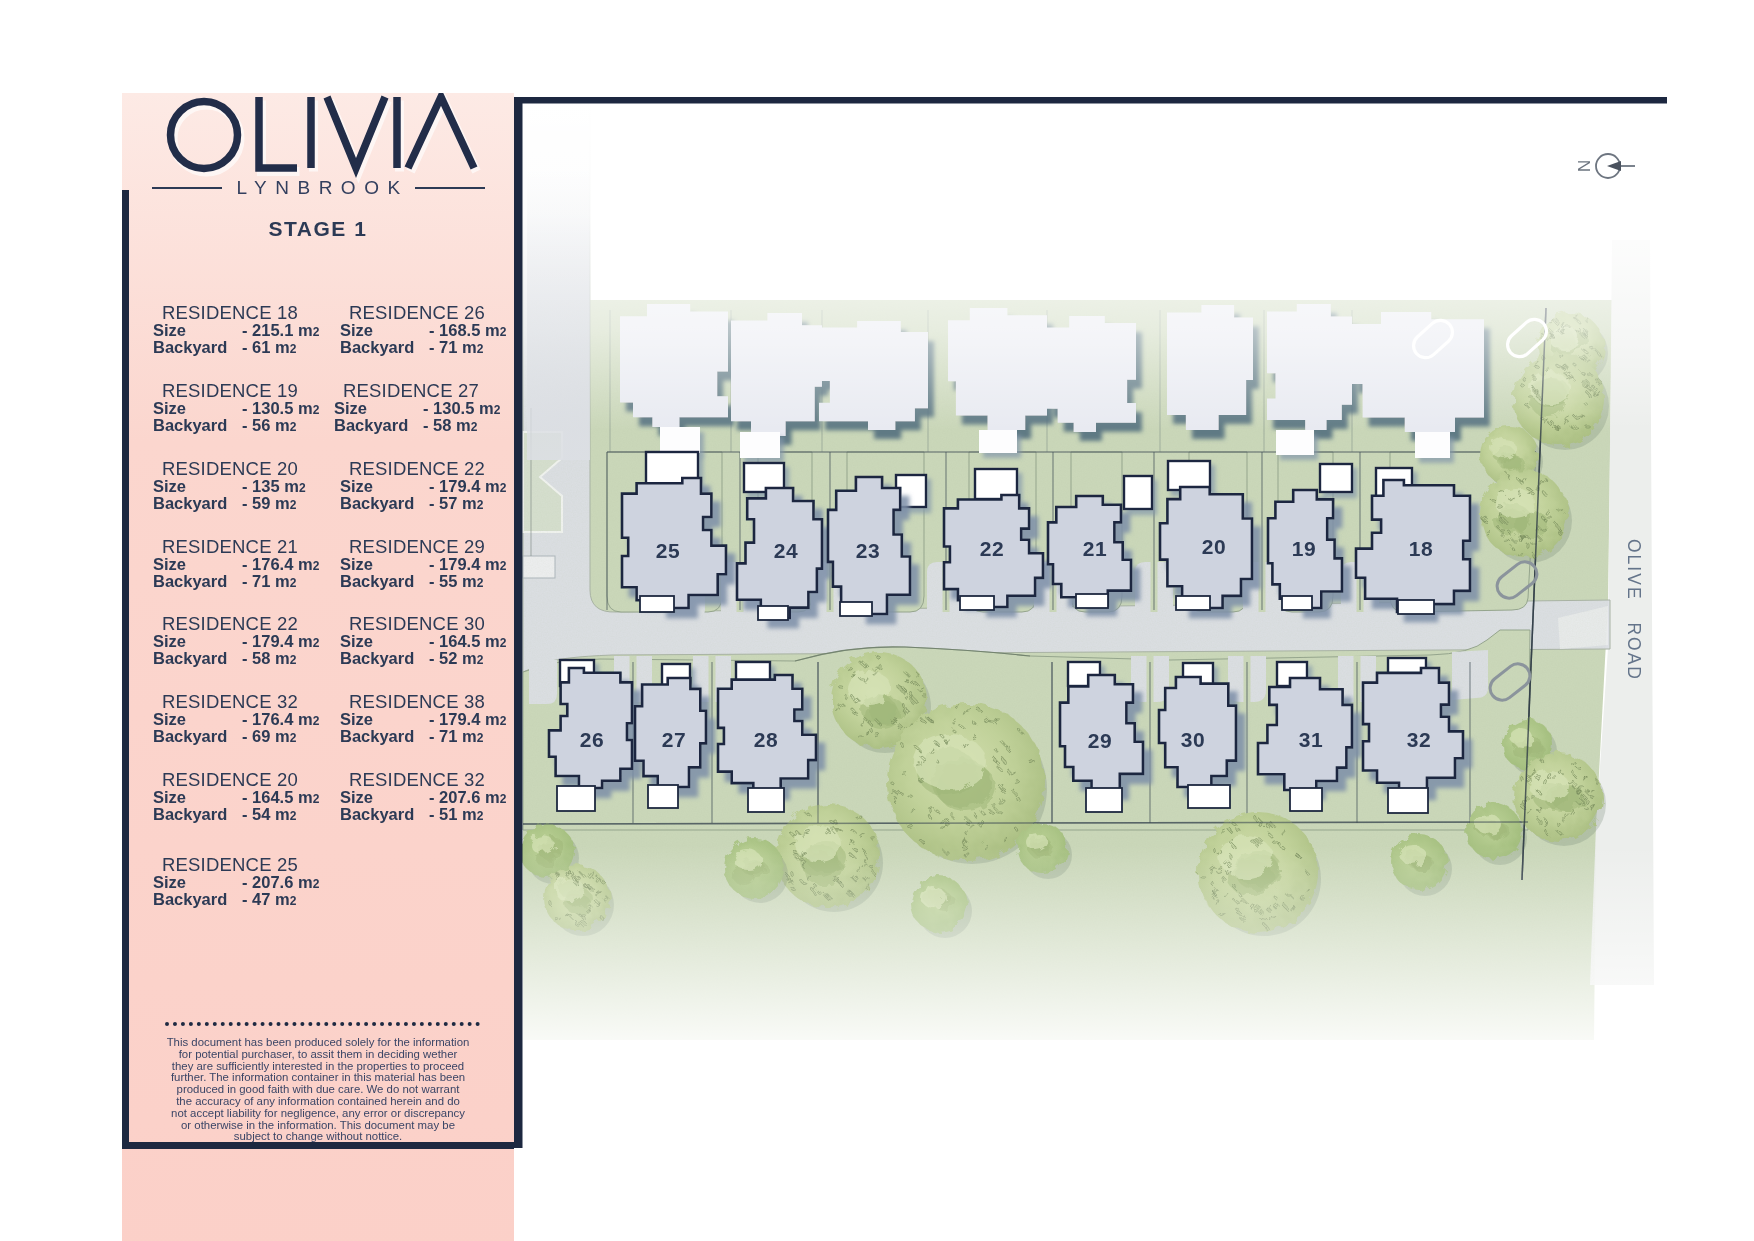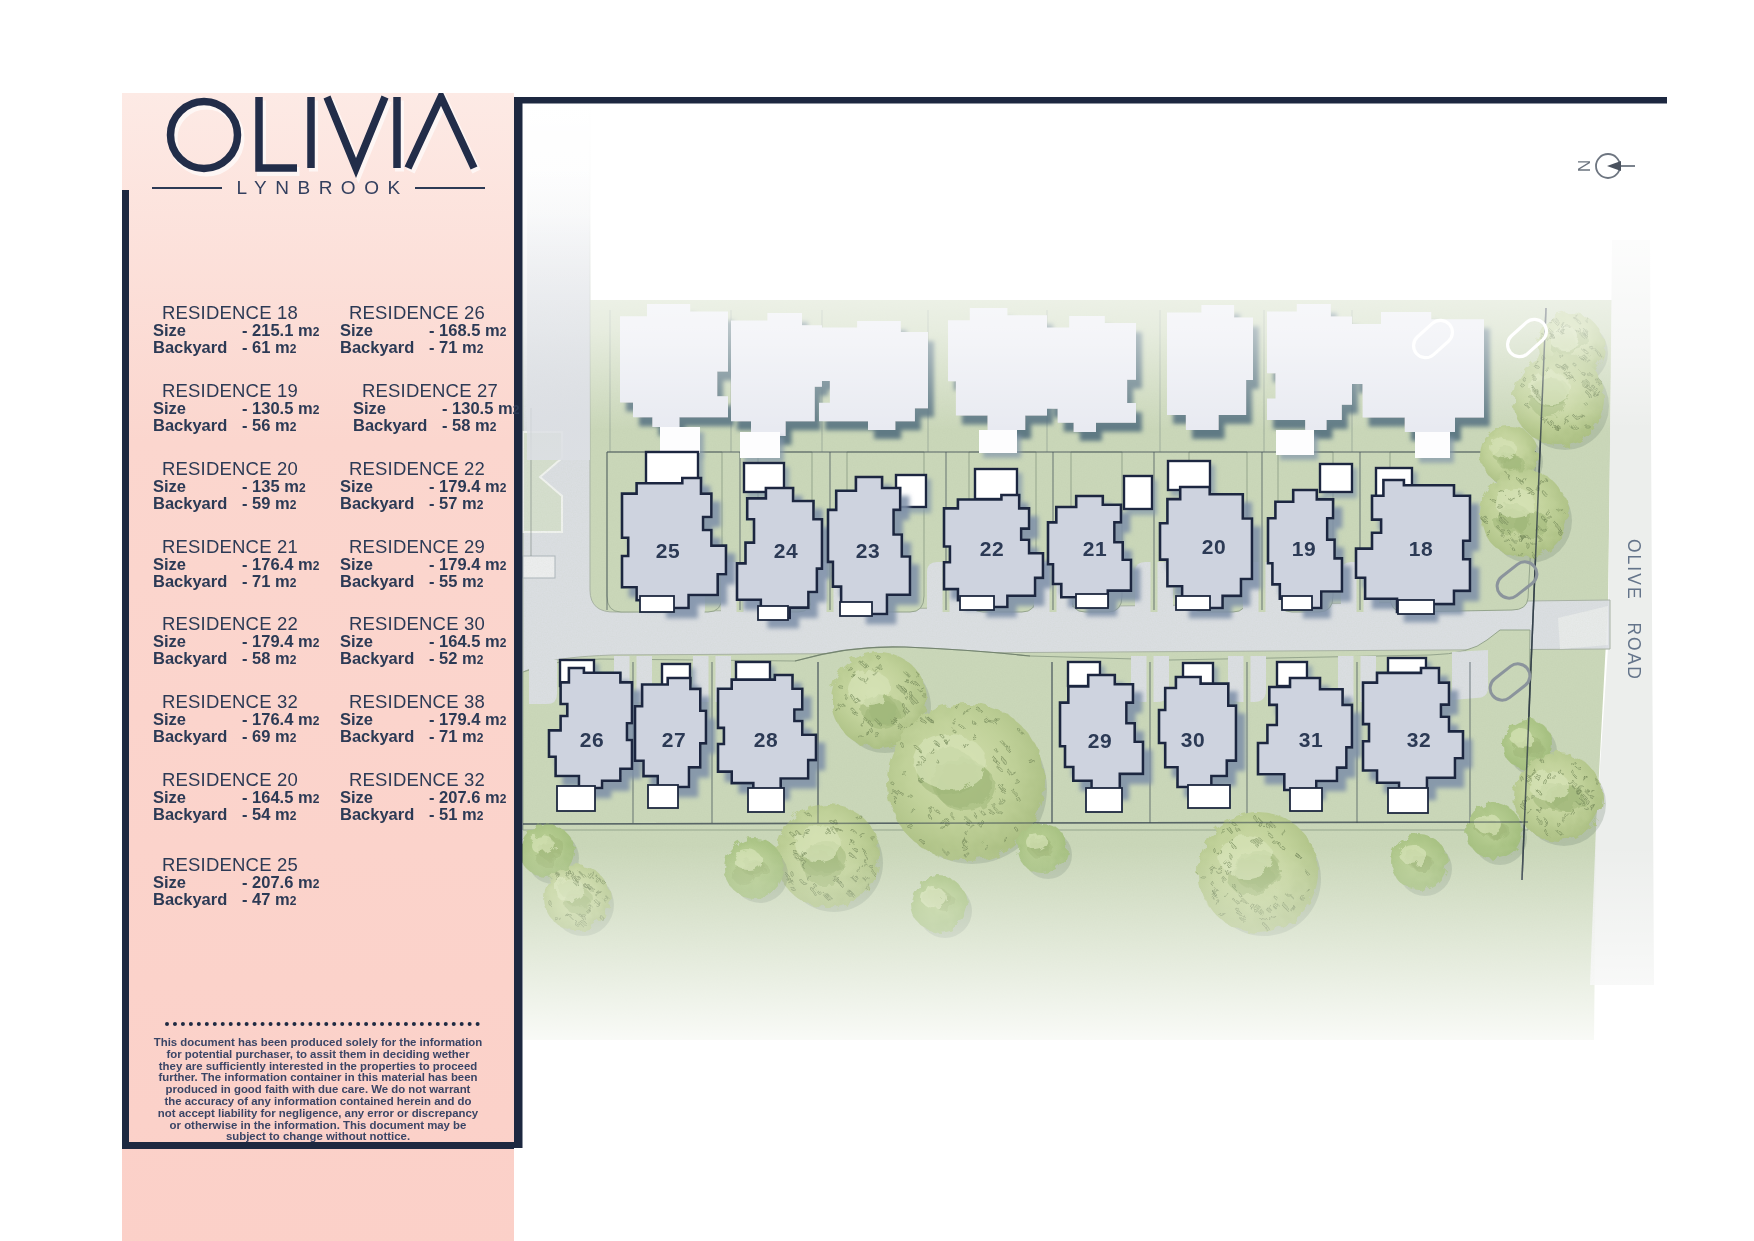--- a/index.html
+++ b/index.html
@@ -15,21 +15,21 @@
  font-size:21px;font-weight:bold;letter-spacing:1.5px;color:#2c3a55}
 .re{position:absolute;width:160px;height:55px}
 .rt{position:absolute;left:0;top:0;width:100%;text-align:center;font-weight:normal;
  font-size:18.5px;color:#2c3a55;letter-spacing:0.2px;white-space:nowrap}
 .rr{position:absolute;left:0;width:100%;font-weight:bold;font-size:16.5px;color:#2c3a55}
 .rl{position:absolute;left:3px}
 .rv{position:absolute;left:92px;white-space:nowrap}
 .s2{font-size:12px}
 .dots{position:absolute;left:43px;top:929px;width:315px;border-top:4.6px dotted #1e2a42}
 .disc{position:absolute;left:0px;top:944px;width:392px;text-align:center;
- font-size:11.4px;line-height:11.8px;color:#3a4566;font-weight:bold;white-space:nowrap}
+ font-size:11.4px;line-height:11.8px;color:#3a4566;font-weight:normal;white-space:nowrap}
 </style></head>
 <body>
 
 <svg width="1754" height="1241" viewBox="0 0 1754 1241" style="position:absolute;left:0;top:0">
 <defs>
 <radialGradient id="tg" cx="45%" cy="42%" r="60%">
  <stop offset="0%" stop-color="#d2deae"></stop>
         <stop offset="55%" stop-color="#c0d199"></stop>
         <stop offset="100%" stop-color="#abbf83"></stop>
 </radialGradient>
@@ -1024,20 +1024,21 @@
    <path d="M327,97 L356,168 L385,97"></path>
         <path d="M397,97 L397,168"></path>
    <path d="M408,168 L441,97 L474,168"></path>
   </g>
  </svg>
 
  <div class="lyn">LYNBROOK</div>
  <div class="lline" style="left:30px"></div>
  <div class="lline" style="right:29px"></div>
 
+ <div class="stage">STAGE 1</div>
 
 <div class="re" style="left:28px;top:209px">
       <div class="rt">RESIDENCE 18</div>
       <div class="rr" style="top:19px">
         <span class="rl">Size</span>
         <span class="rv">- 215.1 m<span class="s2">2</span></span>
       </div>
       <div class="rr" style="top:36px">
         <span class="rl">Backyard</span>
         <span class="rv">- 61 m<span class="s2">2</span></span>
@@ -1124,21 +1125,21 @@
       <div class="rt">RESIDENCE 26</div>
       <div class="rr" style="top:19px">
         <span class="rl">Size</span>
         <span class="rv">- 168.5 m<span class="s2">2</span></span>
       </div>
       <div class="rr" style="top:36px">
         <span class="rl">Backyard</span>
         <span class="rv">- 71 m<span class="s2">2</span></span>
       </div>
     </div>
-<div class="re" style="left:228px;top:287px">
+<div class="re" style="left:209px;top:287px">
       <div class="rt">RESIDENCE 27</div>
       <div class="rr" style="top:19px">
         <span class="rl">Size</span>
         <span class="rv">- 130.5 m<span class="s2">2</span></span>
       </div>
       <div class="rr" style="top:36px">
         <span class="rl">Backyard</span>
         <span class="rv">- 58 m<span class="s2">2</span></span>
       </div>
     </div>

